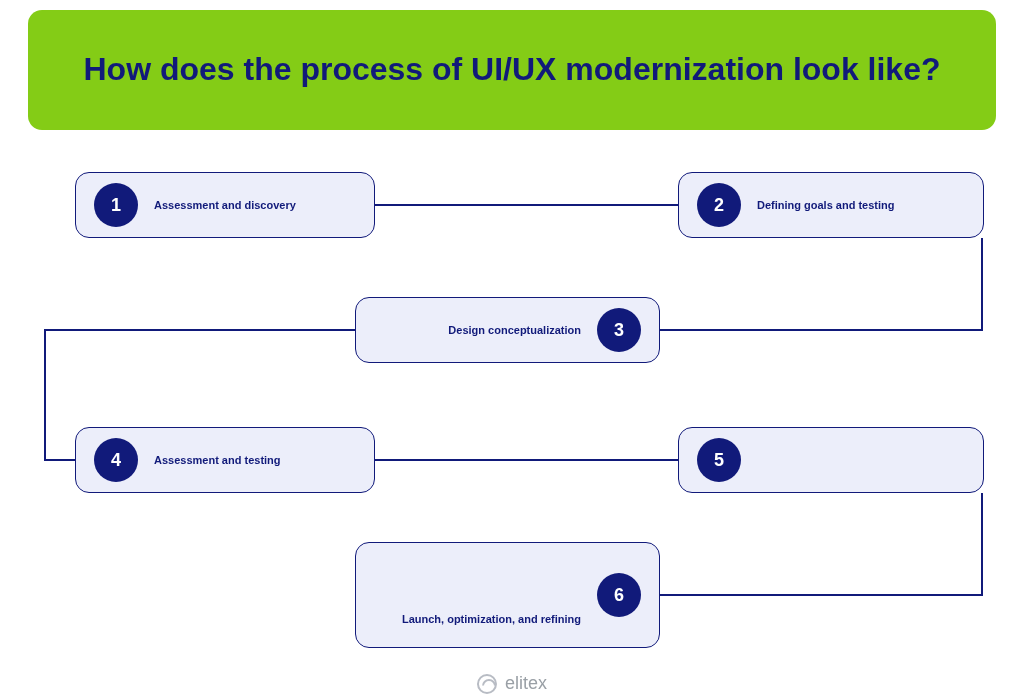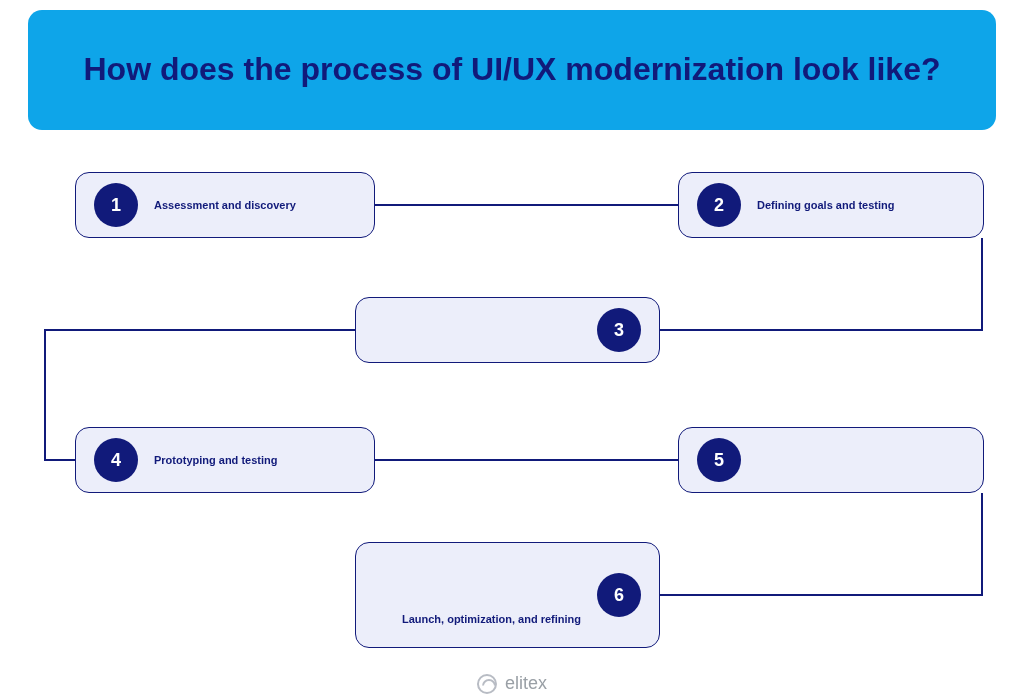--- a/index.html
+++ b/index.html
@@ -10,21 +10,21 @@
     font-family: Arial, Helvetica, sans-serif;
     position: relative;
     overflow: hidden;
   }
   .title-banner {
     position: absolute;
     left: 28px;
     right: 28px;
     top: 10px;
     height: 120px;
-    background: #0ea5e9;
+    background: #84cc16;
     border-radius: 14px;
     display: flex;
     align-items: center;
     justify-content: center;
     text-align: center;
     padding: 0 40px;
   }
   .title-banner h1 {
     color: #111a7a;
     font-size: 32px;
@@ -127,25 +127,26 @@
   <div class="step-label">Assessment and discovery</div>
 </div>
 
 <div class="step-box" style="left:678px; top:172px; width:306px; height:66px;">
   <div class="num-circle">2</div>
   <div class="step-label">Defining goals and testing</div>
 </div>
 
 <div class="step-box right-num" style="left:355px; top:297px; width:305px; height:66px;">
   <div class="num-circle">3</div>
+  <div class="step-label">Design conceptualization</div>
 </div>
 
 <div class="step-box" style="left:75px; top:427px; width:300px; height:66px;">
   <div class="num-circle">4</div>
-  <div class="step-label">Prototyping and testing</div>
+  <div class="step-label">Assessment and testing</div>
 </div>
 
 <div class="step-box" style="left:678px; top:427px; width:306px; height:66px;">
   <div class="num-circle">5</div>
 </div>
 
 <div class="step-box right-num" style="left:355px; top:542px; width:305px; height:106px;">
   <div class="num-circle">6</div>
   <div class="step-label" style="line-height:2;margin-top:48px;">Launch, optimization, and refining</div>
 </div>

